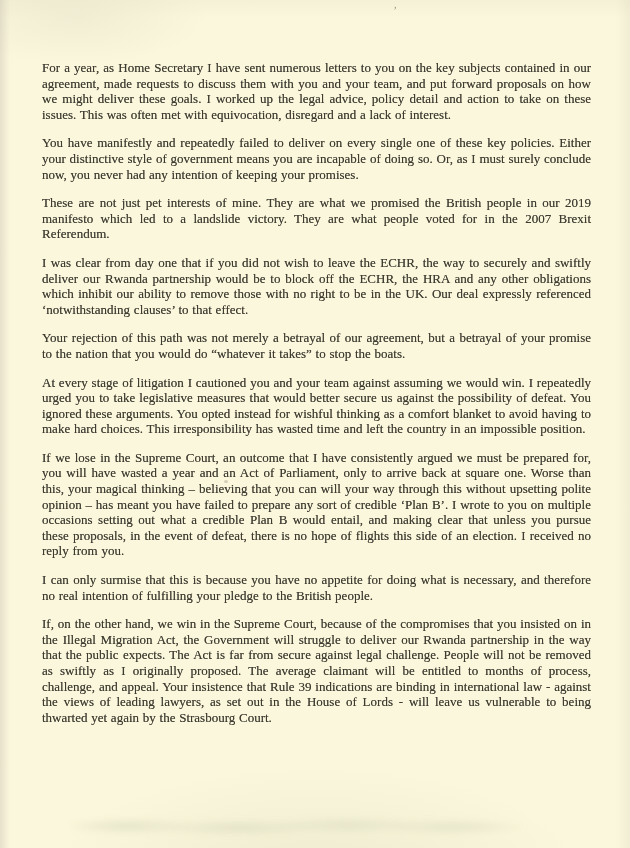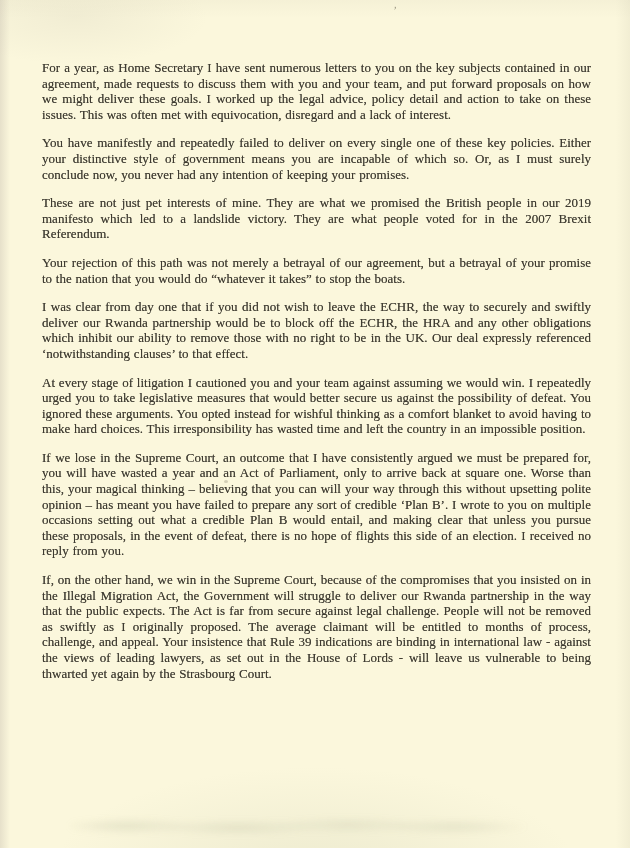--- a/index.html
+++ b/index.html
@@ -78,25 +78,26 @@
 </style>
 </head>
 <body>
 
 <div class="page">
 
   <span class="top-mark">’</span>
 
   <div class="text-block">
     <p class="para">For a year, as Home Secretary I have sent numerous letters to you on the key subjects contained in our agreement, made requests to discuss them with you and your team, and put forward proposals on how we might deliver these goals. I worked up the legal advice, policy detail and action to take on these issues. This was often met with equivocation, disregard and a lack of interest.</p>
-    <p class="para">You have manifestly and repeatedly failed to deliver on every single one of these key policies. Either your distinctive style of government means you are incapable of which so. Or, as I must surely conclude now, you never had any intention of keeping your promises.</p>
+    <p class="para">You have manifestly and repeatedly failed to deliver on every single one of these key policies. Either your distinctive style of government means you are incapable of doing so. Or, as I must surely conclude now, you never had any intention of keeping your promises.</p>
     <p class="para">These are not just pet interests of mine. They are what we promised the British people in our 2019 manifesto which led to a landslide victory. They are what people voted for in the 2007 Brexit Referendum.</p>
+    <p class="para">I was clear from day one that if you did not wish to leave the ECHR, the way to securely and swiftly deliver our Rwanda partnership would be to block off the ECHR, the HRA and any other obligations which inhibit our ability to remove those with no right to be in the UK. Our deal expressly referenced ‘notwithstanding clauses’ to that effect.</p>
     <p class="para">Your rejection of this path was not merely a betrayal of our agreement, but a betrayal of your promise to the nation that you would do “whatever it takes” to stop the boats.</p>
-    <p class="para">I was clear from day one that if you did not wish to leave the ECHR, the way to securely and swiftly deliver our Rwanda partnership would be to block off the ECHR, the HRA and any other obligations which inhibit our ability to remove those with no right to be in the UK. Our deal expressly referenced ‘notwithstanding clauses’ to that effect.</p>
     <p class="para">At every stage of litigation I cautioned you and your team against assuming we would win. I repeatedly urged you to take legislative measures that would better secure us against the possibility of defeat. You ignored these arguments. You opted instead for wishful thinking as a comfort blanket to avoid having to make hard choices. This irresponsibility has wasted time and left the country in an impossible position.</p>
     <p class="para">If we lose in the Supreme Court, an outcome that I have consistently argued we must be prepared for, you will have wasted a year and an Act of Parliament, only to arrive back at square one. Worse than this, your magical thinking – believing that you can will your way through this without upsetting polite opinion – has meant you have failed to prepare any sort of credible ‘Plan B’. I wrote to you on multiple occasions setting out what a credible Plan B would entail, and making clear that unless you pursue these proposals, in the event of defeat, there is no hope of flights this side of an election. I received no reply from you.</p>
+    <p class="para">I can only surmise that this is because you have no appetite for doing what is necessary, and therefore no real intention of fulfilling your pledge to the British people.</p>
     <p class="para">If, on the other hand, we win in the Supreme Court, because of the compromises that you insisted on in the Illegal Migration Act, the Government will struggle to deliver our Rwanda partnership in the way that the public expects. The Act is far from secure against legal challenge. People will not be removed as swiftly as I originally proposed. The average claimant will be entitled to months of process, challenge, and appeal. Your insistence that Rule 39 indications are binding in international law - against the views of leading lawyers, as set out in the House of Lords - will leave us vulnerable to being thwarted yet again by the Strasbourg Court.</p>
   </div>
 
   <div class="speck"></div>
   <div class="bottom-smudge"></div>
 
 </div>
 
 </body></html>

